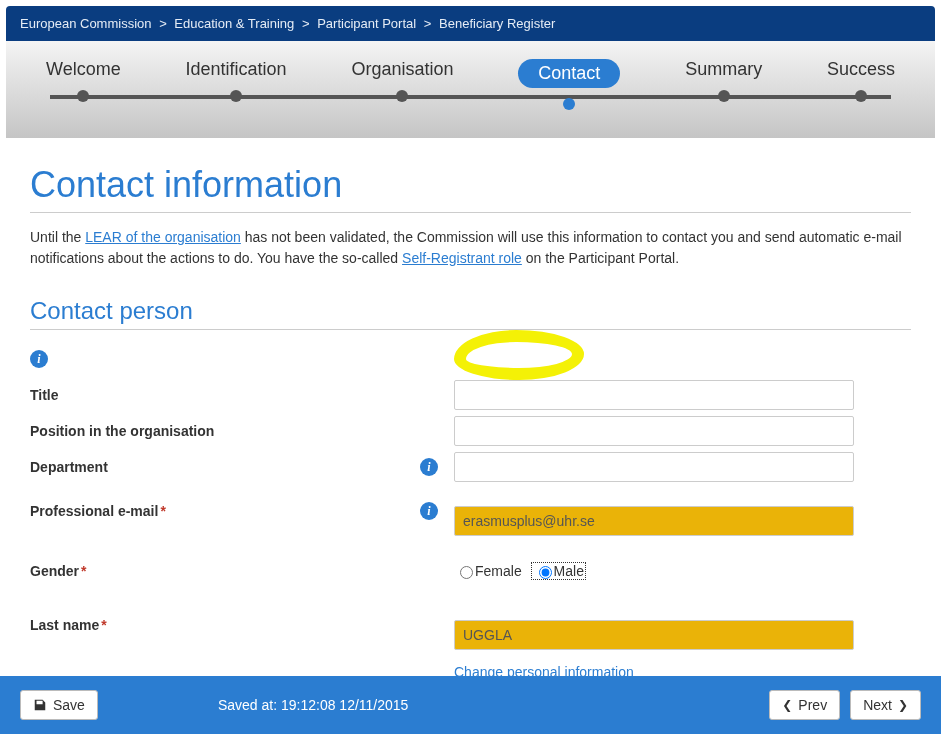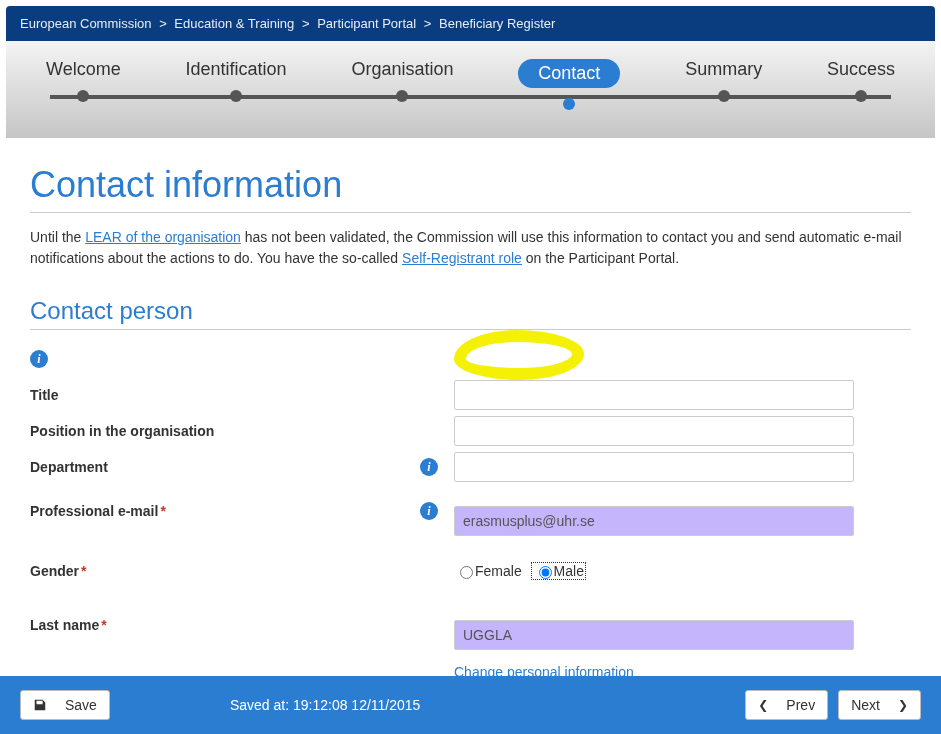--- a/index.html
+++ b/index.html
@@ -120,21 +120,21 @@
   .text-input {
     width: 400px;
     height: 30px;
     border: 1px solid #ccc;
     border-radius: 2px;
     padding: 4px 8px;
     font-size: 14px;
     background: #fff;
   }
   .text-input.readonly {
-    background: #c4b5fd;
+    background: #eab308;
     color: #555;
     margin-top: 20px;
   }
   .radio-group label { margin-right: 6px; font-size: 14px; }
   .radio-group input { margin: 0 2px 0 6px; vertical-align: middle; }
 
   .highlight-scribble {
     position: absolute;
     left: 424px;
     top: -12px;
@@ -165,21 +165,21 @@
   }
   .btn {
     background: #fff;
     color: #333;
     border: 1px solid #bbb;
     border-radius: 3px;
     padding: 6px 12px;
     font-size: 14px;
     display: inline-flex;
     align-items: center;
-    gap: 18px;
+    gap: 6px;
     cursor: pointer;
   }
   .footer-spacer { flex: 1; }
   .saved-at { font-size: 14px; margin-left: 110px; }
   .chev { font-size: 12px; }
   .save-icon {
     width: 14px; height: 14px; display: inline-block; position: relative;
   }
   .save-icon svg { display: block; }
 </style>

